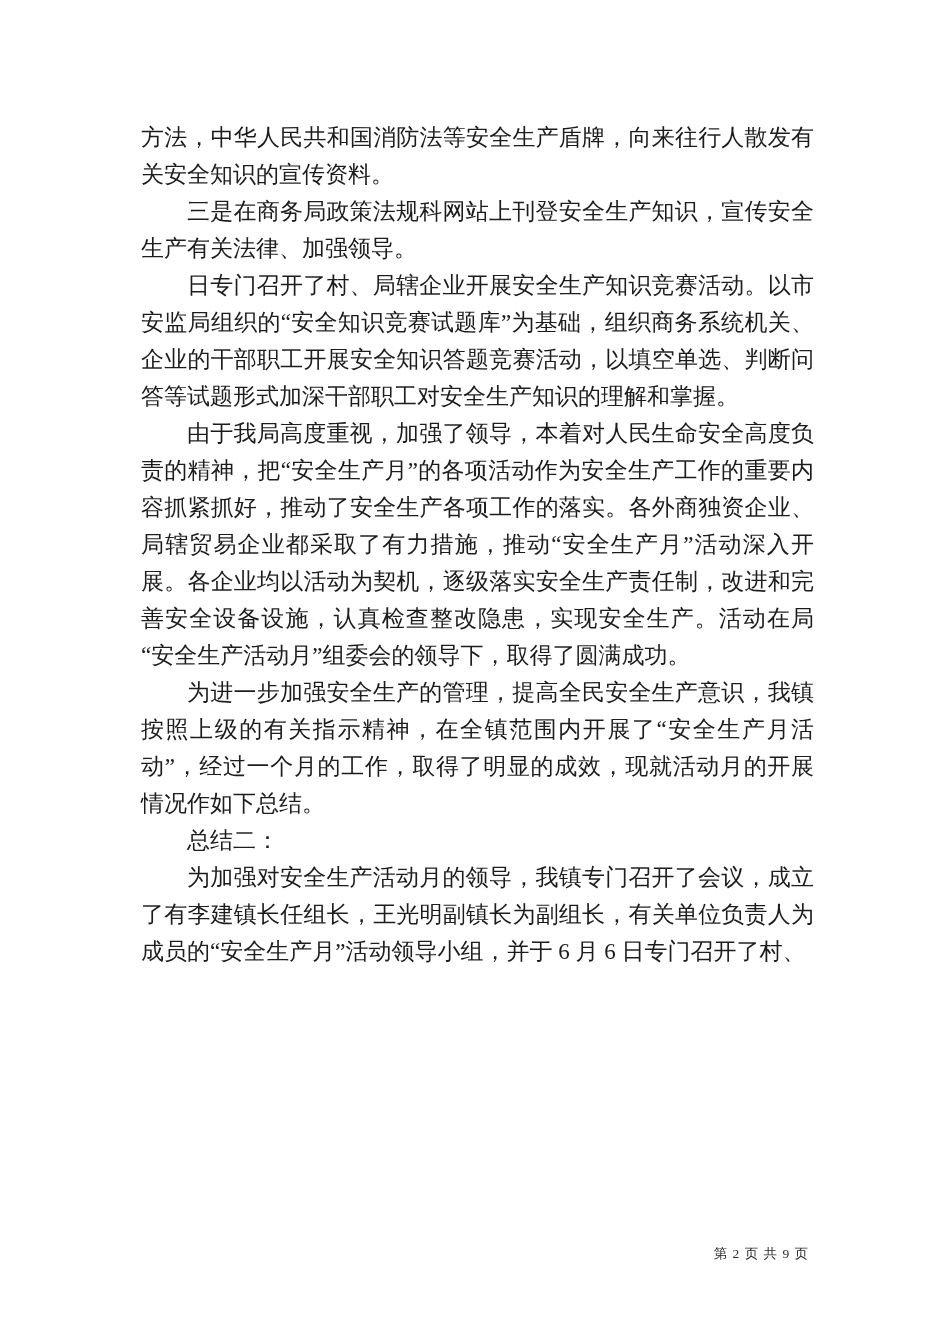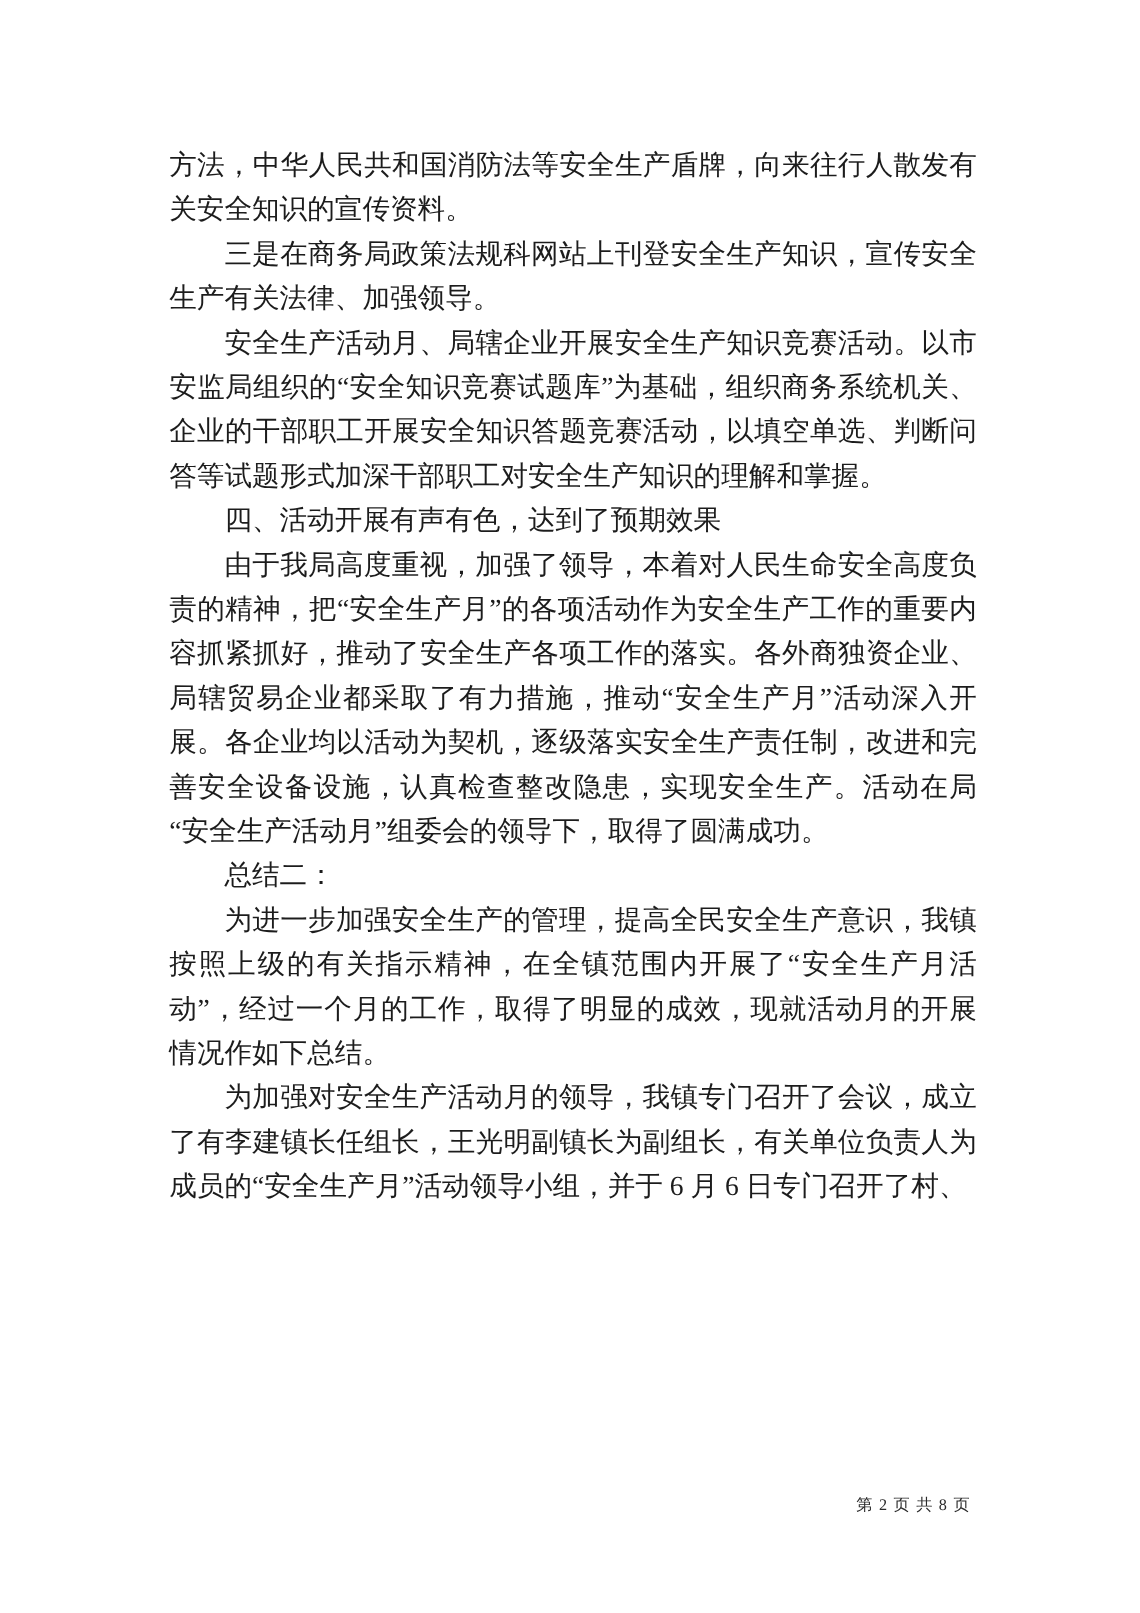--- a/index.html
+++ b/index.html
@@ -43,23 +43,22 @@
     letter-spacing: 1px;
   }
 </style>
 </head>
 <body>
 
 <div class="page">
   <div class="doc-body">
       <p class="para">方法，中华人民共和国消防法等安全生产盾牌，向来往行人散发有关安全知识的宣传资料。</p>
       <p class="para indent">三是在商务局政策法规科网站上刊登安全生产知识，宣传安全生产有关法律、加强领导。</p>
-      <p class="para indent">安全生产活动月、局辖企业开展安全生产知识竞赛活动。以市安监局组织的“安全知识竞赛试题库”为基础，组织商务系统机关、企业的干部职工开展安全知识答题竞赛活动，以填空单选、判断问答等试题形式加深干部职工对安全生产知识的理解和掌握。</p>
-      <p class="para indent">四、活动开展有声有色，达到了预期效果</p>
+      <p class="para indent">日专门召开了村、局辖企业开展安全生产知识竞赛活动。以市安监局组织的“安全知识竞赛试题库”为基础，组织商务系统机关、企业的干部职工开展安全知识答题竞赛活动，以填空单选、判断问答等试题形式加深干部职工对安全生产知识的理解和掌握。</p>
       <p class="para indent">由于我局高度重视，加强了领导，本着对人民生命安全高度负责的精神，把“安全生产月”的各项活动作为安全生产工作的重要内容抓紧抓好，推动了安全生产各项工作的落实。各外商独资企业、局辖贸易企业都采取了有力措施，推动“安全生产月”活动深入开展。各企业均以活动为契机，逐级落实安全生产责任制，改进和完善安全设备设施，认真检查整改隐患，实现安全生产。活动在局“安全生产活动月”组委会的领导下，取得了圆满成功。</p>
+      <p class="para indent">为进一步加强安全生产的管理，提高全民安全生产意识，我镇按照上级的有关指示精神，在全镇范围内开展了“安全生产月活动”，经过一个月的工作，取得了明显的成效，现就活动月的开展情况作如下总结。</p>
       <p class="para indent">总结二：</p>
-      <p class="para indent">为进一步加强安全生产的管理，提高全民安全生产意识，我镇按照上级的有关指示精神，在全镇范围内开展了“安全生产月活动”，经过一个月的工作，取得了明显的成效，现就活动月的开展情况作如下总结。</p>
       <p class="para indent">为加强对安全生产活动月的领导，我镇专门召开了会议，成立了有李建镇长任组长，王光明副镇长为副组长，有关单位负责人为成员的“安全生产月”活动领导小组，并于 6 月 6 日专门召开了村、</p>
     </div>
   <div class="page-footer">
-    <span>第 2 页 共 8 页</span>
+    <span>第 2 页 共 9 页</span>
   </div>
 </div>
 
 </body></html>

